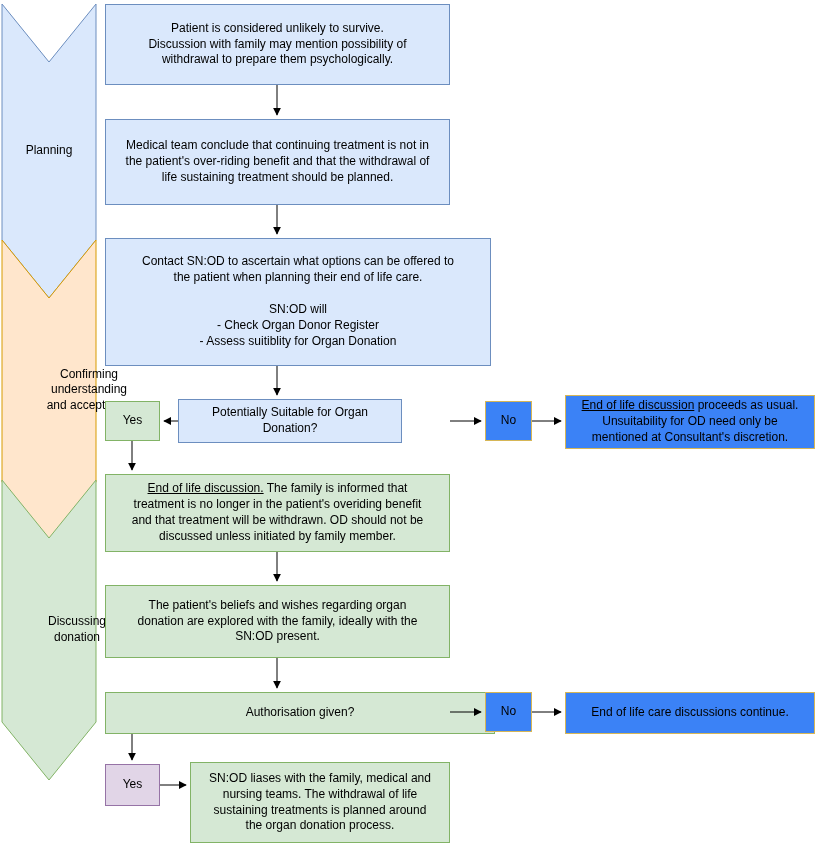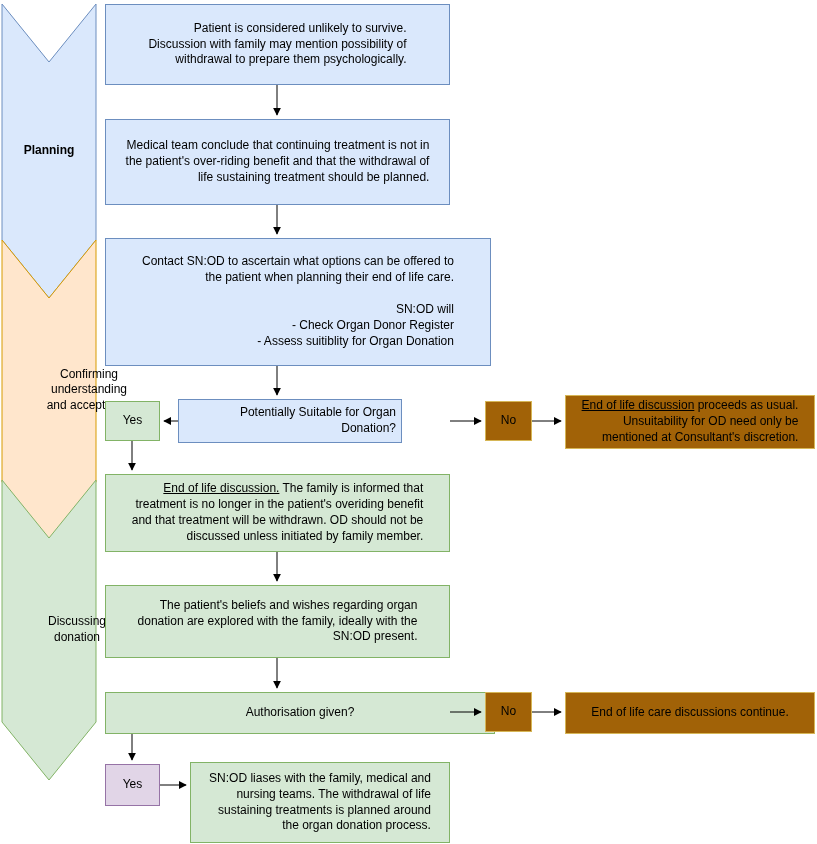--- a/index.html
+++ b/index.html
@@ -25,28 +25,28 @@
     line-height: 1.3;
     pointer-events: none;
   }
   .node {
     position: absolute;
     box-sizing: border-box;
     border: 1px solid #000;
     display: flex;
     align-items: center;
     justify-content: center;
-    text-align: right;
+    text-align: center;
     white-space: pre-line;
     line-height: 1.33;
     padding: 2px 5px;
   }
   .blue   { background: #dae8fc; border-color: #6c8ebf; }
   .green  { background: #d5e8d4; border-color: #82b366; }
-  .yellow { background: #a16207; border-color: #d6b656; }
+  .yellow { background: #3b82f6; border-color: #d6b656; }
   .purple { background: #e1d5e7; border-color: #9673a6; }
   .u { text-decoration: underline; }
   .arrows {
     position: absolute;
     left: 0; top: 0;
     pointer-events: none;
   }
 </style>
 </head>
 <body>
@@ -56,21 +56,21 @@
   <svg class="chev" style="left:2px; top:4px;" width="94" height="294">
     <polygon points="0,0 47,58 94,0 94,236 47,294 0,236" fill="#dae8fc" stroke="#6c8ebf" stroke-width="1"></polygon>
   </svg>
   <svg class="chev" style="left:2px; top:240px;" width="94" height="300">
     <polygon points="0,0 47,58 94,0 94,242 47,300 0,242" fill="#ffe6cc" stroke="#d79b00" stroke-width="1"></polygon>
   </svg>
   <svg class="chev" style="left:2px; top:480px;" width="94" height="300">
     <polygon points="0,0 47,58 94,0 94,242 47,300 0,242" fill="#d5e8d4" stroke="#82b366" stroke-width="1"></polygon>
   </svg>
 
-  <div class="chev-label" style="left:2px; top:4px; width:94px; height:294px;font-weight:bold;">Planning</div>
+  <div class="chev-label" style="left:2px; top:4px; width:94px; height:294px;">Planning</div>
   <div class="chev-label" style="left:2px; top:240px; width:86px; height:300px;padding-left:44px;">Confirming understanding and acceptance</div>
   <div class="chev-label" style="left:6px; top:480px; width:94px; height:300px;margin-left:24px;">Discussing donation</div>
 
   <div class="node blue" style="left:105px; top:4px; width:345px; height:81px;">Patient is considered unlikely to survive.
 Discussion with family may mention possibility of
 withdrawal to prepare them psychologically.</div>
 
   <div class="node blue" style="left:105px; top:119px; width:345px; height:86px;">Medical team conclude that continuing treatment is not in
 the patient's over-riding benefit and that the withdrawal of
 life sustaining treatment should be planned.</div>

